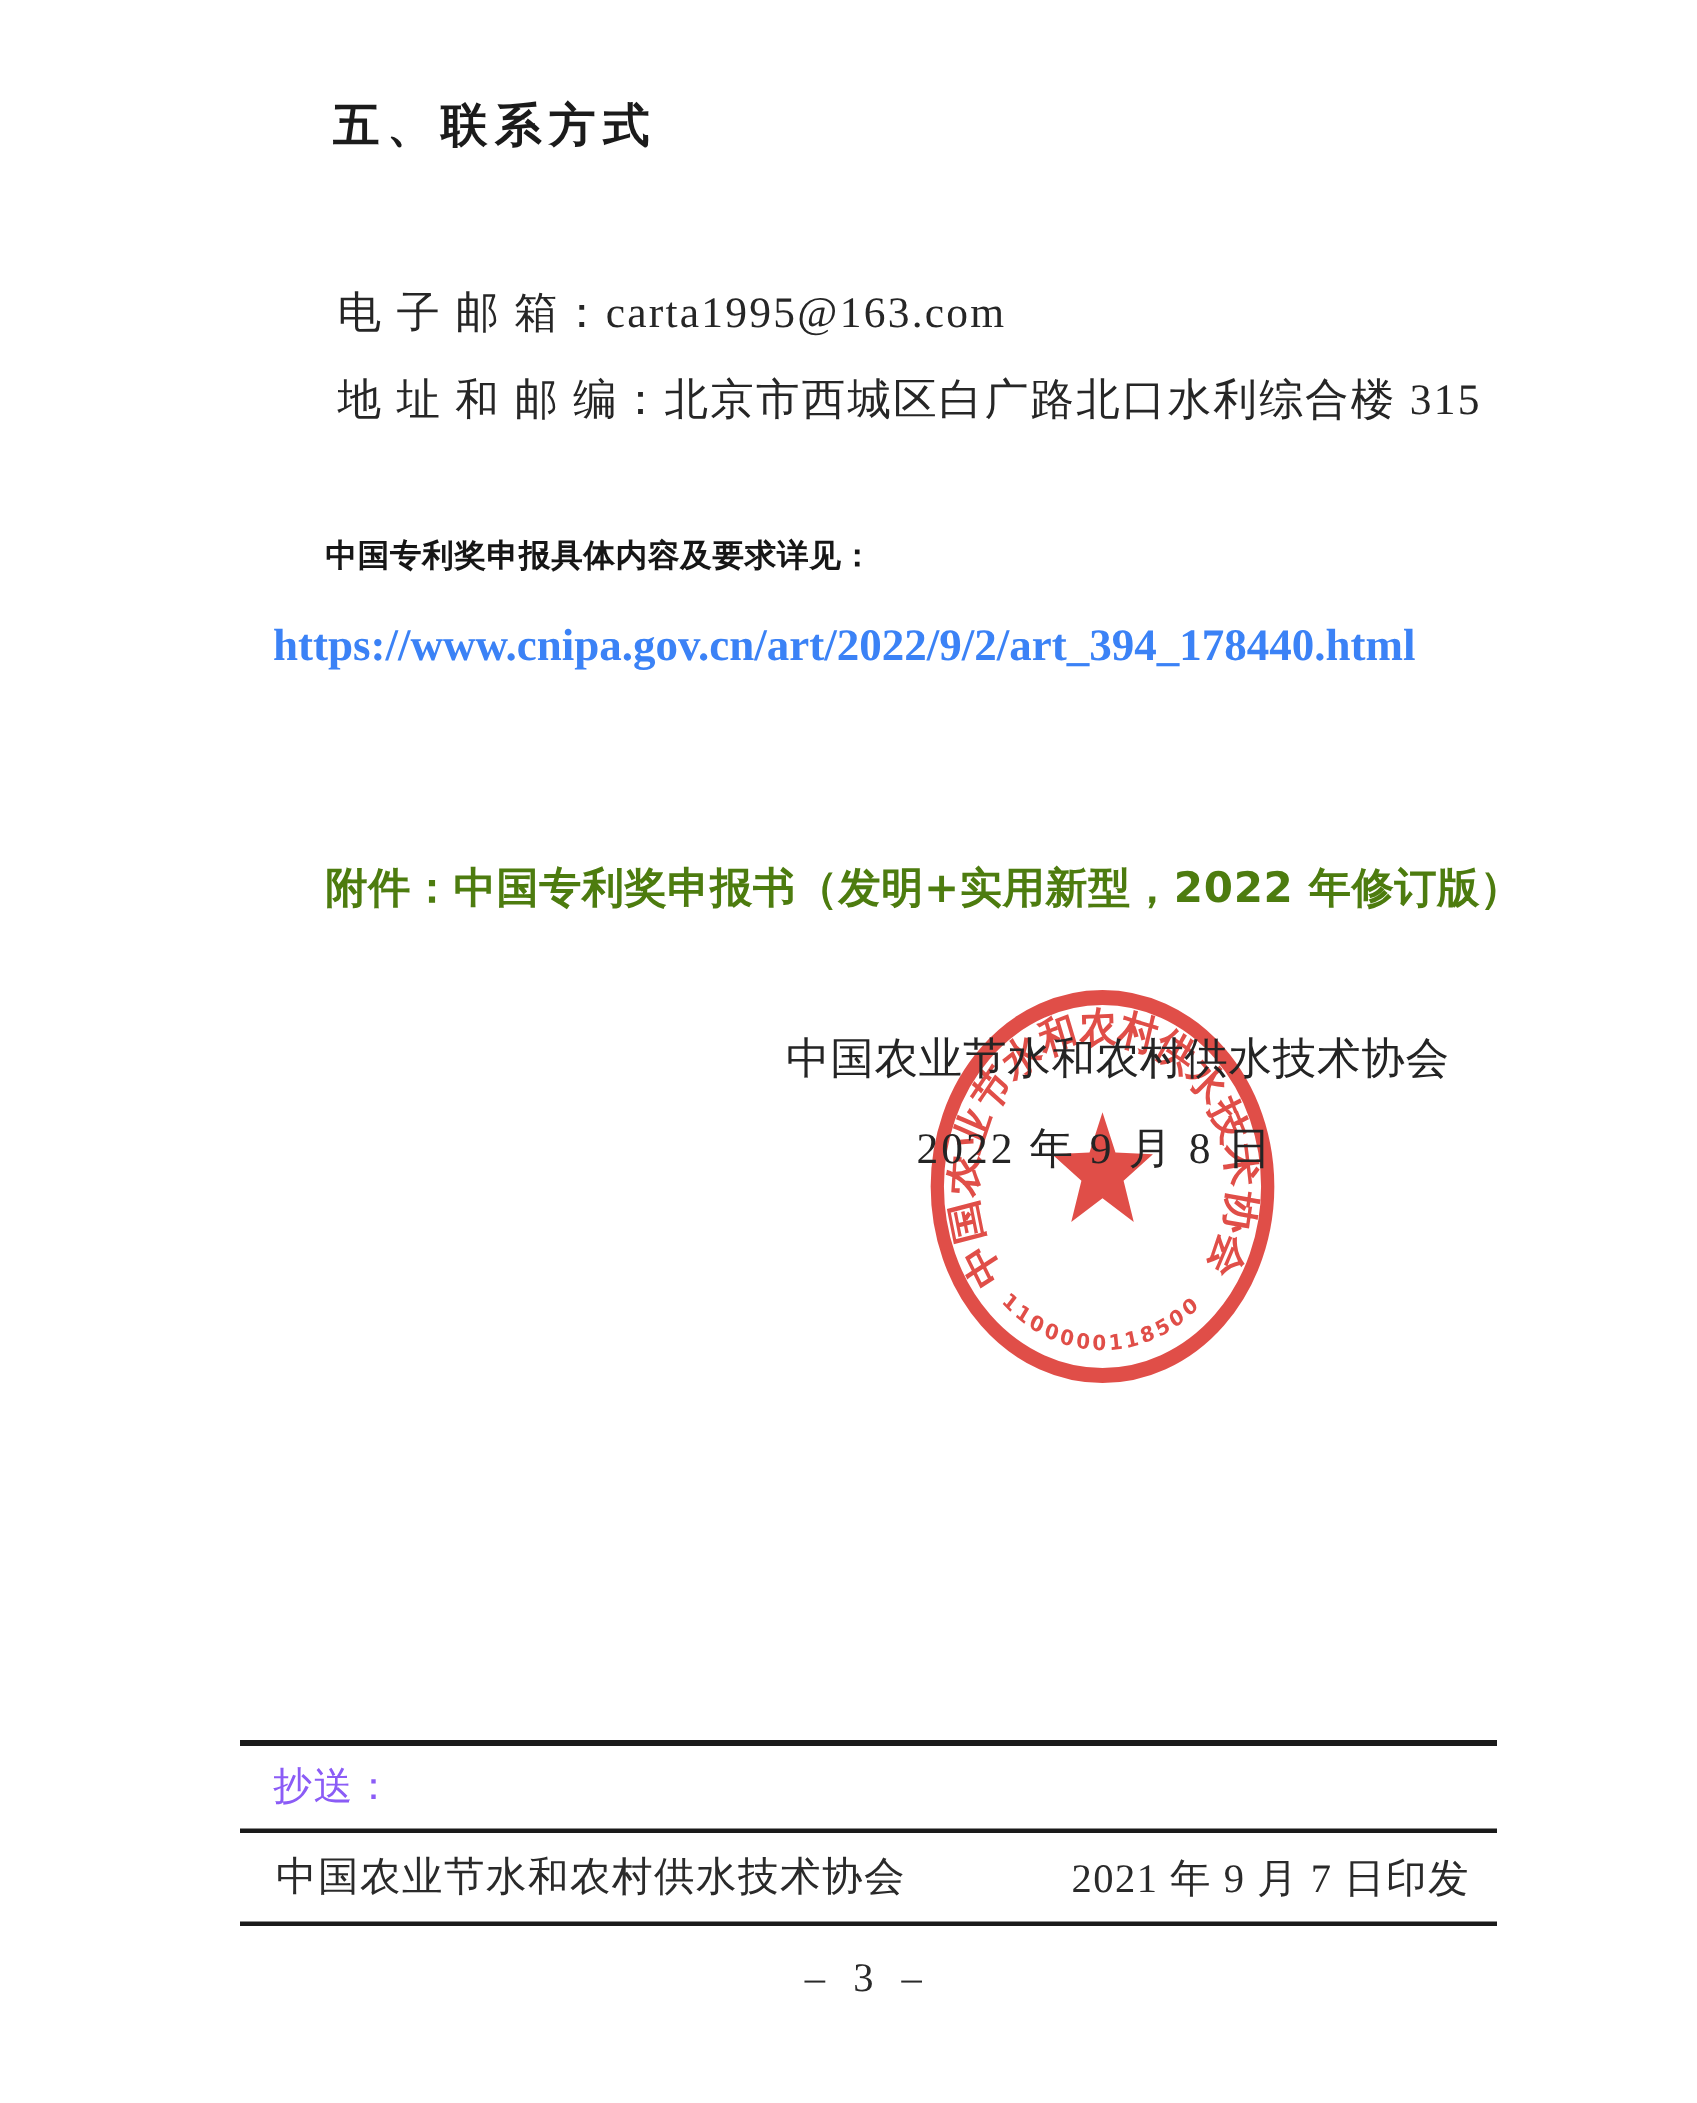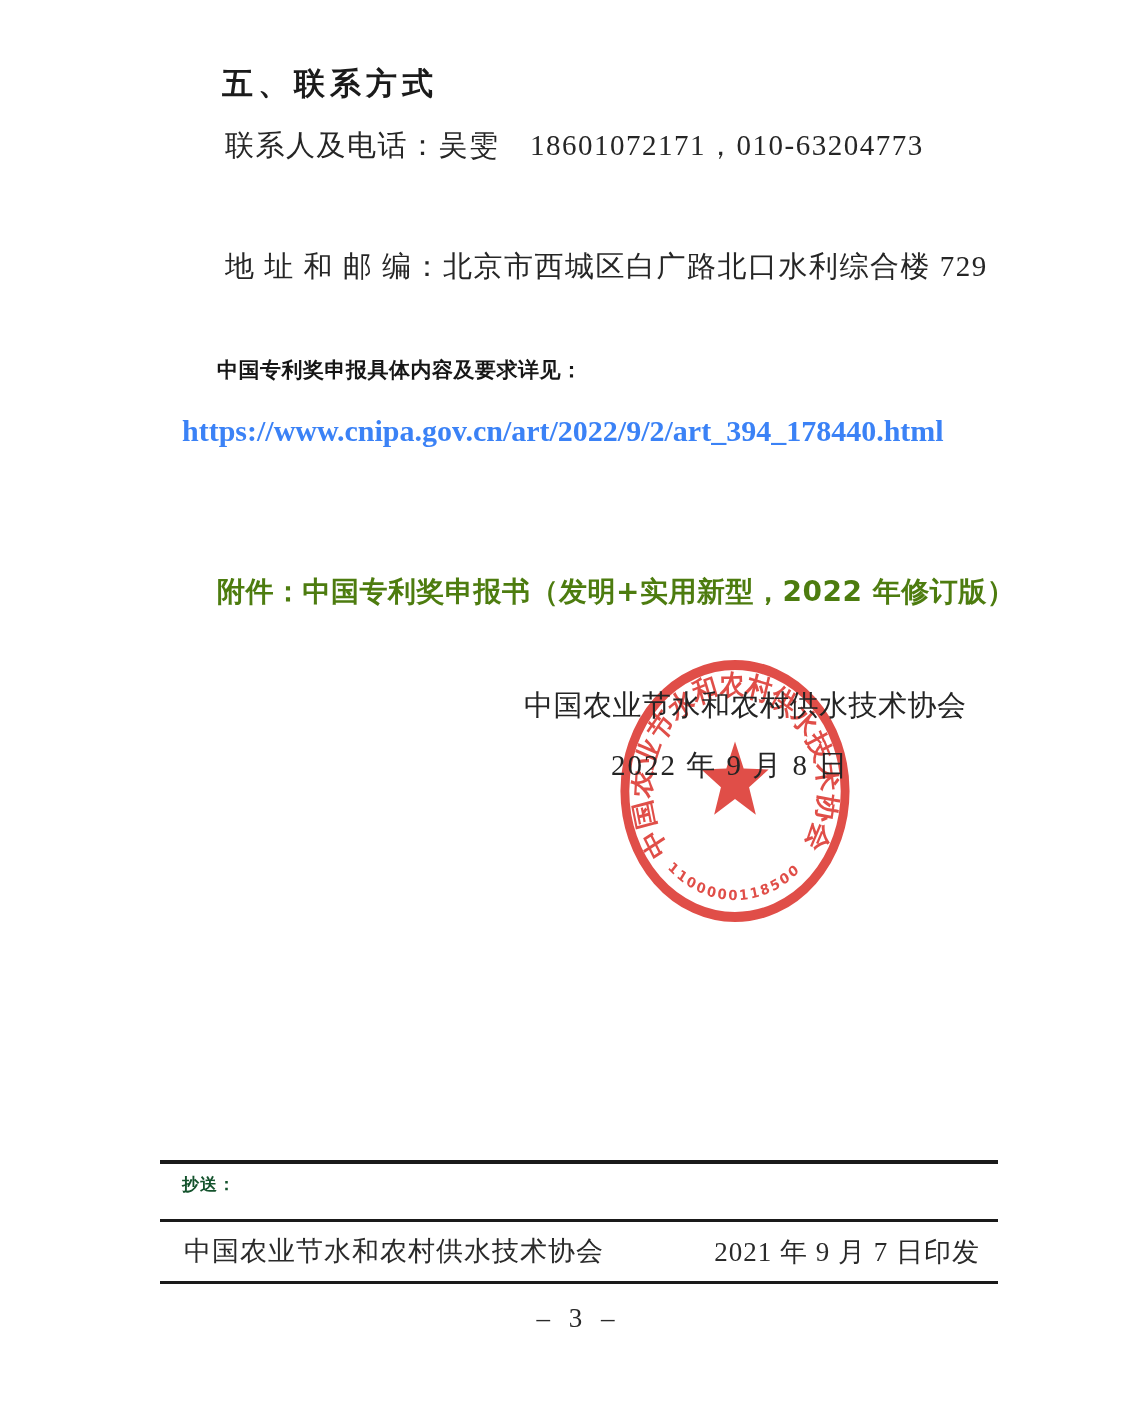--- a/index.html
+++ b/index.html
@@ -29,42 +29,42 @@
     left:217px;top:573px;font-family:"DejaVu Sans","Liberation Sans",sans-serif;
     font-weight:bold;font-size:28px;letter-spacing:0.5px;color:#4d7c0f;z-index:2;
   }
   .sig-org{left:524px;top:686px;font-size:29px;letter-spacing:0.5px;color:#242424;z-index:2;}
   .sig-date{left:611px;top:746px;font-size:29px;letter-spacing:2px;color:#242424;z-index:2;}
   .stamp{left:617px;top:656px;width:236px;height:270px;z-index:1;opacity:0.9;}
   .rule{position:absolute;left:160px;width:838px;background:#1a1a1a;z-index:2;}
   .rule-1{top:1160px;height:4px;}
   .rule-2{top:1219px;height:3px;}
   .rule-3{top:1281px;height:3px;}
-  .cc-line{left:182px;top:1173px;font-size:17px;letter-spacing:1px;color:#14532d;z-index:2;font-weight:bold;}
+  .cc-line{left:182px;top:1173px;font-size:26px;letter-spacing:1px;color:#8b5cf6;z-index:2;}
   .footer-org{left:184px;top:1233px;font-size:27px;letter-spacing:1px;color:#2a2a2a;z-index:2;}
   .footer-date{right:151px;top:1234px;font-size:27px;letter-spacing:1px;color:#2a2a2a;z-index:2;}
   .page-num{
     left:0;width:1131px;top:1303px;text-align:center;font-size:27px;
     letter-spacing:6px;color:#2a2a2a;padding-left:26px;box-sizing:border-box;z-index:2;
   }
 </style>
 </head>
 <body>
 
 <div class="page">
 
   <div class="abs doc-heading">五、联系方式</div>
 
-  <div class="abs body-line line1">
-    <span>联系人及电话：</span><span>吴雯　18601072171，010-63204773</span>
+
+  <div class="abs body-line line2">
+    <span>电 子 邮 箱：</span><span>carta1995@163.com</span>
   </div>
 
-
   <div class="abs body-line line3">
-    <span>地 址 和 邮 编：</span><span>北京市西城区白广路北口水利综合楼 729</span>
+    <span>地 址 和 邮 编：</span><span>北京市西城区白广路北口水利综合楼 315</span>
   </div>
 
   <div class="abs notice">中国专利奖申报具体内容及要求详见：</div>
 
   <div class="abs url-line">https://www.cnipa.gov.cn/art/2022/9/2/art_394_178440.html</div>
 
   <div class="abs attachment">附件：中国专利奖申报书（发明+实用新型，2022 年修订版）</div>
 
   <div class="abs sig-org">中国农业节水和农村供水技术协会</div>
 

